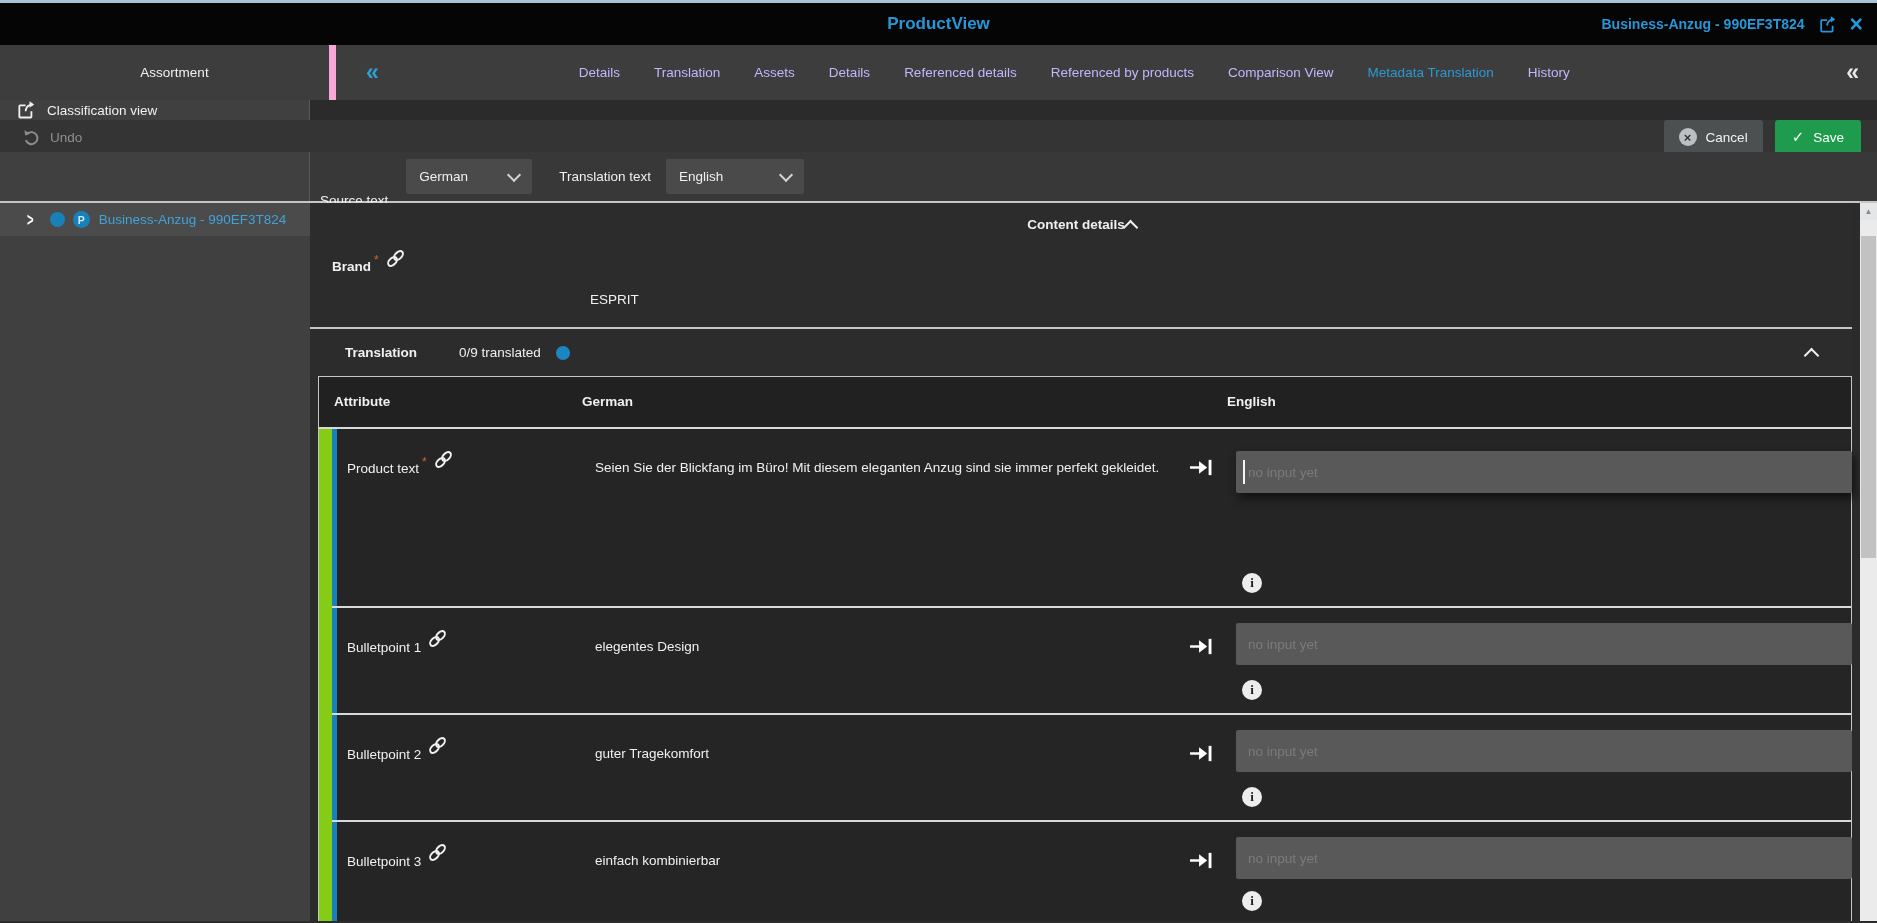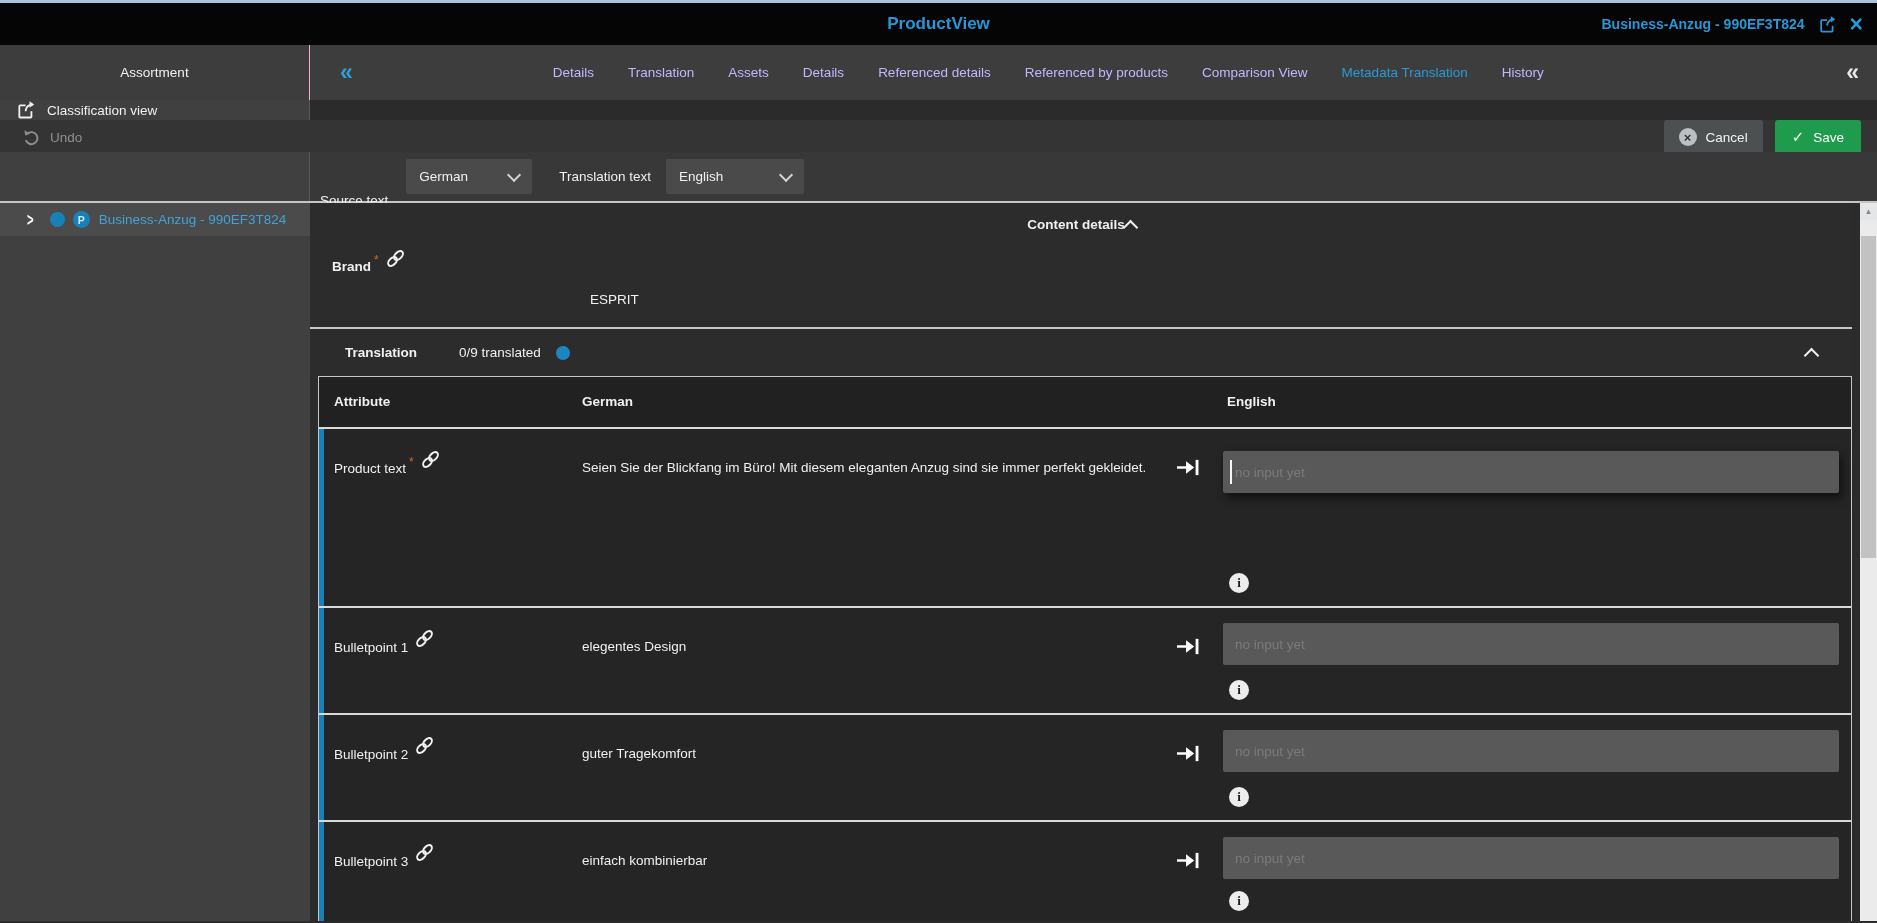--- a/index.html
+++ b/index.html
@@ -13,21 +13,21 @@
   .app-title { position:absolute; left:0; right:0; text-align:center; color:#2697d8; font-weight:bold; font-size:17px; }
   .title-right { position:absolute; right:14px; display:flex; align-items:center; gap:13px; color:#2697d8; }
   .product-label { font-weight:bold; font-size:14px; }
   .icon-svg { display:block; }
   .share-icon svg { width:19px; height:19px; }
   .close-icon { font-size:23px; font-weight:bold; line-height:18px; cursor:pointer; }
 
   
   .tabbar { height:55px; background:#3d3d3d; display:flex; align-items:center; }
   .assortment { width:309px; align-self:stretch; display:flex; align-items:center; justify-content:center;
-    font-size:13.5px; border-right:1px solid #f9a8d4; }
+    font-size:13.5px; border-right:7px solid #f9a8d4;padding-left:20px; }
   .collapse-left { color:#2e9fd4; font-size:23px; font-weight:bold; margin-left:30px; cursor:pointer; }
   .tabs { display:flex; gap:34px; margin-left:200px; font-size:13.5px; white-space:nowrap; }
   .tab { color:#c4b5fd; cursor:pointer; }
   .tab.active { color:#2b9ad3; }
   .collapse-right { margin-left:auto; margin-right:18px; color:#e8e8e8; font-size:23px; font-weight:bold; cursor:pointer; }
 
   
   .row-toolbar { height:52px; display:flex;flex-direction:column; }
   .classification { width:293px; background:#404040; display:flex; align-items:center; gap:11px;
     padding-left:16px; border-right:1px solid #5a5a5a; font-size:13.5px; }
@@ -87,21 +87,21 @@
   .tr-dot { width:14px; height:14px; border-radius:50%; background:#1c86c2; margin-left:15px; }
   .tr-chev { margin-left:auto; margin-right:35px; }
 
   .table { margin-left:8px; width:1532px; border:1px solid #c6c6c6; border-bottom:none; background:#84cc16; }
   .thead { height:50px; background:#212121; position:relative; border-bottom:2px solid #d9d9d9;
     font-weight:bold; font-size:13.5px; }
   .th-attr { position:absolute; left:15px; top:17px; }
   .th-de   { position:absolute; left:263px; top:17px; }
   .th-en   { position:absolute; left:908px; top:17px; }
 
-  .trow { position:relative; height:105px; background:#252525; border-bottom:2px solid #d9d9d9; }
+  .trow { position:relative; height:105px; background:#252525; border-bottom:2px solid #d9d9d9;margin-left:13px; }
   .trow.row-tall { height:177px; }
   .trow:last-child { border-bottom:none; height:102px; }
   .stripe { position:absolute; left:0; top:0; bottom:0; width:5px; background:#1981ba; }
   .attr-cell { position:absolute; left:15px; top:30px; font-size:13.5px; white-space:nowrap; }
   .attr-cell .unlink { top:-10px; }
   .german { position:absolute; left:263px; top:28px; width:575px; line-height:21px; font-size:13.5px; }
   .copy { position:absolute; left:856px; top:28px; color:#fff; cursor:pointer; }
   .copy svg { width:25px; height:21px; }
   .target-input { position:absolute; left:904px; top:15px; width:616px; height:42px; background:#595959;
     border:none; border-radius:2px; box-sizing:border-box; color:#e8e8e8; font-size:13.5px; padding:0 12px;

